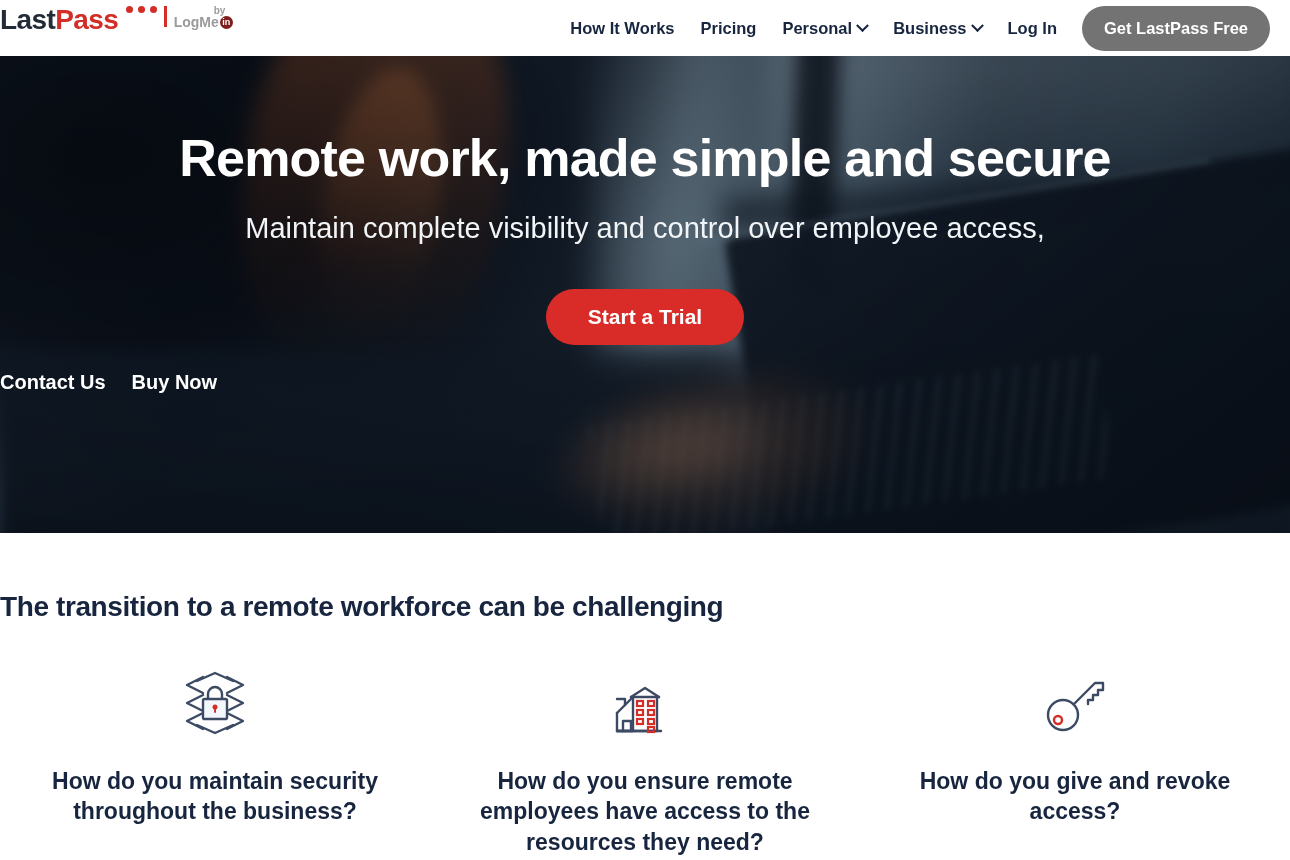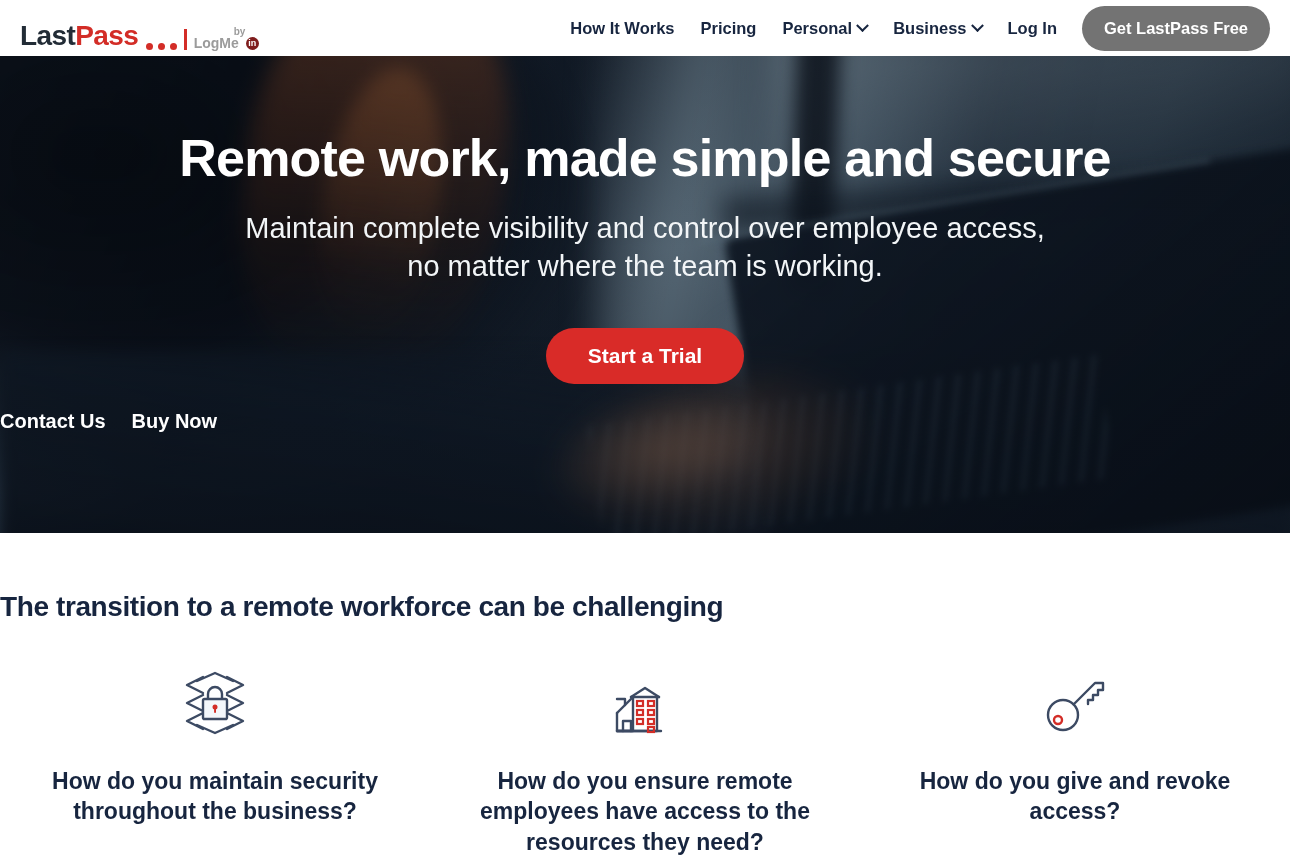--- a/index.html
+++ b/index.html
@@ -20,22 +20,21 @@
     height: 56px;
     width: 1290px;
     background: #ffffff;
     display: flex;
     align-items: center;
     z-index: 20;
   }
 
   .logo-wrap {
     display: flex;
-    align-items: flex-end;
-    margin-left: 20px;
+    align-items: flex-start;
     height: 44px;
     cursor: pointer;
   }
   .logo-text {
     font-size: 28px;
     font-weight: bold;
     letter-spacing: -0.6px;
     line-height: 1;
     color: #222c36;
   }
@@ -59,21 +58,21 @@
     margin-left: 7px;
   }
   .logo-logmein {
     margin-left: 7px;
     color: #9b9b9b;
     line-height: 0.95;
     font-weight: bold;
   }
   .logo-logmein .by { font-size: 10px; display: block; padding-left: 40px; }
   .logo-logmein .lmi {
-    font-size: 14px; display: flex; align-items: center; gap: 7px;
+    font-size: 14px; display: flex; align-items: center; gap: 1px;
   }
   .logo-logmein .inbadge {
     display: inline-flex;
     align-items: center;
     justify-content: center;
     width: 13px; height: 13px;
     border-radius: 50%;
     background: #7f1d1d;
     color: #ffffff;
     font-size: 9px;
@@ -413,21 +412,20 @@
     <div class="bg-keys"></div>
     <div class="bg-hands"></div>
     <div class="bg-hands2"></div>
     <div class="hero-veil"></div>
   </div>
 
   <div class="hero-content">
     <h1 class="hero-title">Remote work, made simple and secure</h1>
     <p class="hero-sub">
       <span>Maintain complete visibility and control over employee access,</span><br>
-      <span>no matter where the team is working.</span>
     </p>
     <button class="hero-btn">Start a Trial</button>
     <div class="hero-links">
       <a class="hero-link">Contact Us</a>
       <a class="hero-link">Buy Now</a>
     </div>
   </div>
 </section>
 
 <section class="features">

